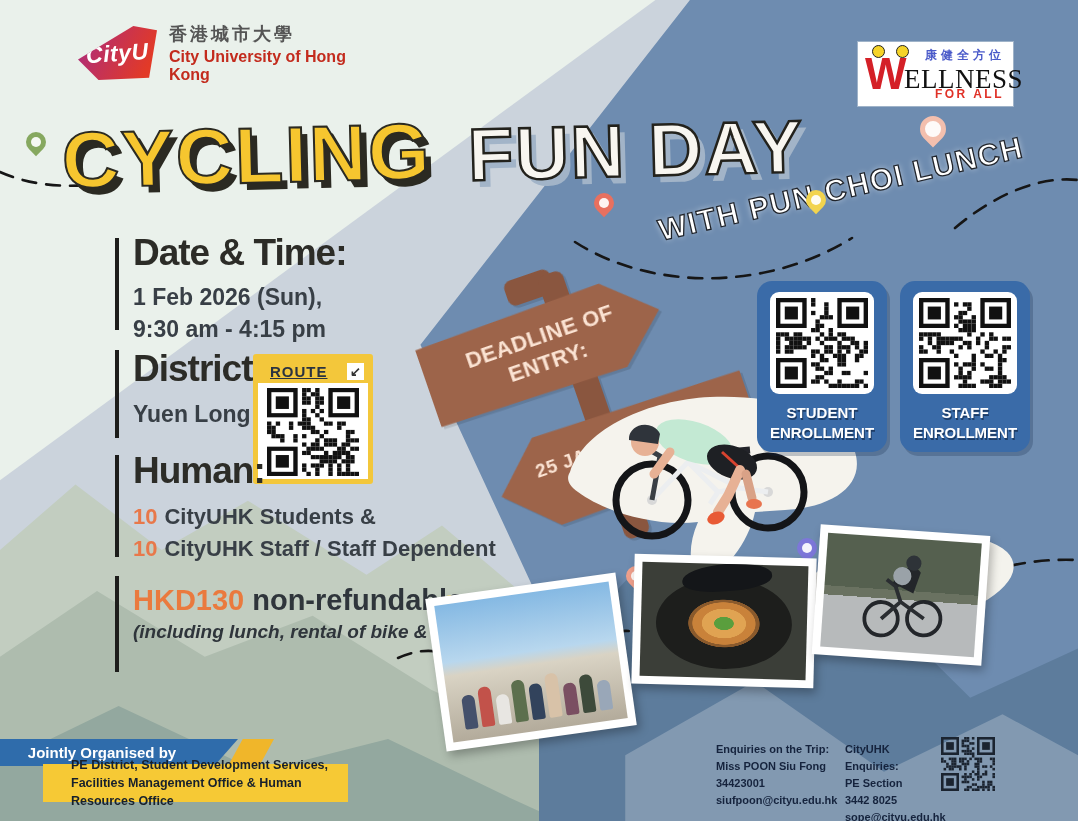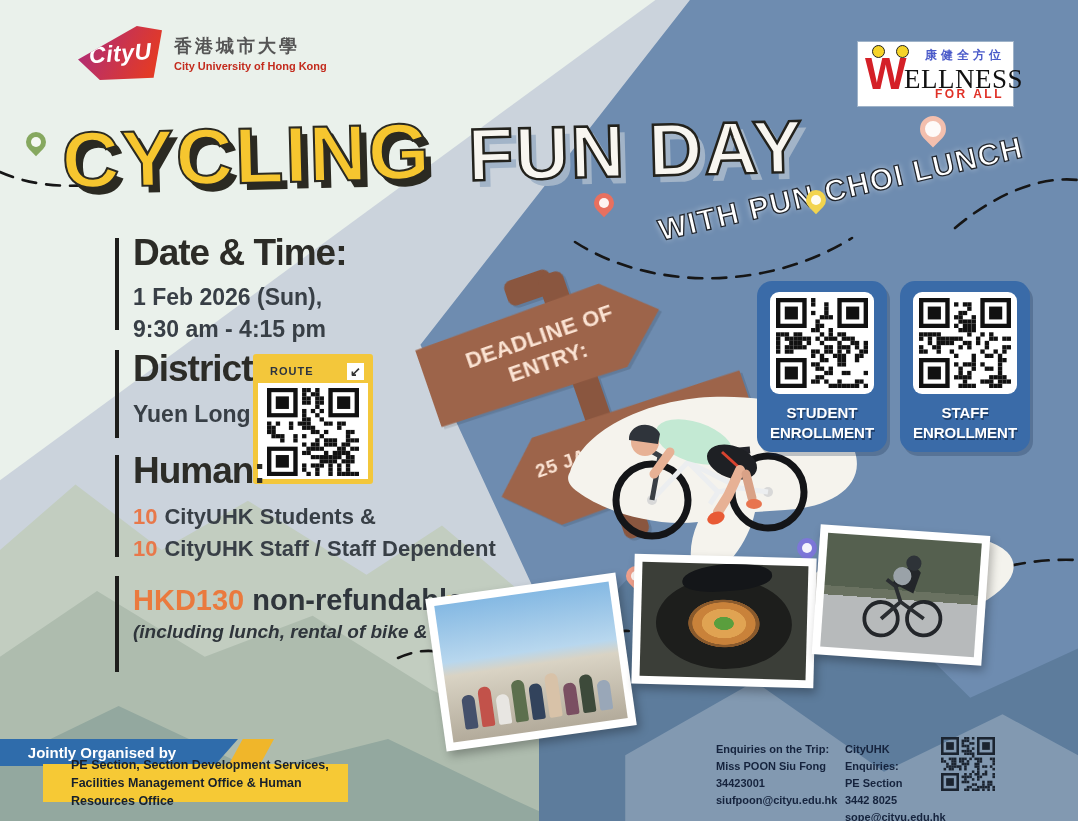--- a/index.html
+++ b/index.html
@@ -16,21 +16,21 @@
   .mt-sage2{background:#aebcae;clip-path:polygon(0 80%,9% 72%,19% 80%,29% 75%,40% 84%,50% 90%,56% 100%,0 100%);}
   .mt-teal{background:#93a89f;clip-path:polygon(0 93%,11% 86%,24% 94%,36% 90%,47% 97%,52% 100%,0 100%);}
   .mt-blue1{background:#5d7c9c;clip-path:polygon(50% 82%,60% 68%,71% 82%,80% 72%,90% 85%,100% 79%,100% 100%,50% 100%);}
   .mt-blue2{background:#8299b1;clip-path:polygon(58% 92%,70% 83%,82% 94%,93% 87%,100% 92%,100% 100%,58% 100%);}
   
   .cityu{left:78px;top:24px;width:300px;height:58px;display:flex;align-items:center;gap:12px;}
   .cityu-mark{width:84px;height:54px;background:linear-gradient(115deg,#b02d76 10%,#e23a27 85%);
       clip-path:polygon(0 62%,70% 0,100% 8%,90% 96%,26% 100%);display:flex;align-items:center;justify-content:center;}
   .cityu-mark span{color:#fff;font-weight:700;font-style:italic;font-size:23px;transform:rotate(-4deg);letter-spacing:.5px;}
   .cityu-zh{font-size:18px;color:#555;letter-spacing:3px;font-weight:700;}
-  .cityu-en{font-size:11px;color:#c32b1d;font-weight:700;margin-top:2px;}
+  .cityu-en{font-size:16px;color:#c32b1d;font-weight:700;margin-top:2px;}
   .wellness{left:857px;top:41px;width:155px;height:64px;background:#fff;border:1px solid #9fb3c9;}
   .wellness .zh{position:absolute;right:8px;top:5px;color:#4a5ac9;font-size:12px;font-weight:700;letter-spacing:4px;}
   .wellness .w{position:absolute;left:7px;top:10px;color:#d42027;font-size:44px;font-weight:800;line-height:1;}
   .wellness .face{position:absolute;width:11px;height:11px;border-radius:50%;background:#f5d328;border:1.5px solid #222;}
   .wellness .rest{position:absolute;left:46px;top:22px;font-family:"Liberation Serif",serif;font-size:27px;color:#111;letter-spacing:.5px;}
   .wellness .tag{position:absolute;right:9px;bottom:5px;color:#e03127;font-weight:700;font-size:12px;letter-spacing:2.5px;}
   
   .t-main{left:62px;top:116px;font-size:79px;font-weight:800;letter-spacing:2px;color:#f6c62f;line-height:1;
           -webkit-text-stroke:2px #2b2a22;text-shadow:6px 7px 0 #2b2a22;transform:rotate(-1.5deg);}
   .t-sec{left:468px;top:114px;font-size:74px;font-weight:800;letter-spacing:2px;color:#f8f6f0;line-height:1;
@@ -43,21 +43,21 @@
   .heading{font-size:37px;font-weight:800;letter-spacing:-1px;color:#2c2c27;line-height:1.05;}
   .bodyline{font-size:23px;font-weight:700;color:#383f46;line-height:1.38;}
   .tline{font-size:22px;font-weight:700;color:#383f46;line-height:1.45;}
   .count{color:#e8784a;font-weight:800;margin-right:7px;}
   .fee-amount{color:#ea7a3e;font-weight:800;font-size:29px;}
   .fee-suffix{color:#2f353b;font-weight:800;font-size:29px;margin-left:8px;}
   .fee-note{font-style:italic;font-size:19px;font-weight:600;color:#2f353b;margin-top:4px;}
   
   .route-card{left:253px;top:354px;width:120px;height:130px;background:#fff;border:5px solid #f3c73b;border-radius:3px;box-sizing:border-box;}
   .route-tab{height:24px;background:#f3c73b;display:flex;align-items:center;justify-content:space-between;padding:0 4px 0 12px;}
-  .route-tab .lbl{font-size:11px;font-weight:800;letter-spacing:1px;color:#2b3340;}
+  .route-tab .lbl{font-size:15px;font-weight:800;letter-spacing:1px;color:#2b3340;text-decoration:underline;}
   .route-tab .exp{width:17px;height:17px;background:#fff;color:#333;font-size:13px;font-weight:700;display:flex;align-items:center;justify-content:center;}
   .route-card .qr{margin:5px auto 0;width:92px;height:88px;}
   
   .signpost{left:428px;top:258px;width:330px;height:290px;transform:rotate(-19deg);filter:drop-shadow(2px 3px 0 rgba(0,0,0,.12));}
   .post{position:absolute;left:152px;top:8px;width:26px;height:278px;background:#8a563f;border-radius:8px;}
   .post-stub{position:absolute;left:118px;top:2px;width:48px;height:26px;background:#8a563f;border-radius:8px;}
   .sign{position:absolute;background:#9d644a;color:#fbe3d3;font-weight:800;display:flex;flex-direction:column;
         align-items:center;justify-content:center;line-height:1.25;letter-spacing:.5px;}
   .sign1{left:14px;top:34px;width:244px;height:88px;font-size:22px;clip-path:polygon(0 4%,80% 0,100% 50%,80% 100%,0 96%);}
   .sign2{left:48px;top:158px;width:266px;height:92px;font-size:19px;clip-path:polygon(18% 0,100% 4%,100% 96%,18% 100%,0 50%);}
@@ -657,21 +657,21 @@
         <path d="M44 30 C50 18 58 16 62 22 L58 36 Z" fill="#23262a"></path>
         <circle cx="57" cy="16" r="5" fill="#2e3338"></circle>
         <circle cx="50" cy="25" r="6" fill="#9aa2a8"></circle>
       </svg>
     </div>
   </div>
 
   <div class="abs org-banner">Jointly Organised by</div>
   <div class="abs org-accent"></div>
   <div class="abs org-box">
-    <div>PE Section, Section Development Services,</div>
+    <div>PE District, Student Development Services,</div>
     <div>Facilities Management Office &amp; Human Resources Office</div>
   </div>
 
   <div class="contact c1">
     <div>Enquiries on the Trip:</div>
     <div>Miss POON Siu Fong</div>
     <div>34423001</div>
     <div>siufpoon@cityu.edu.hk</div>
   </div>
   <div class="contact c2">

